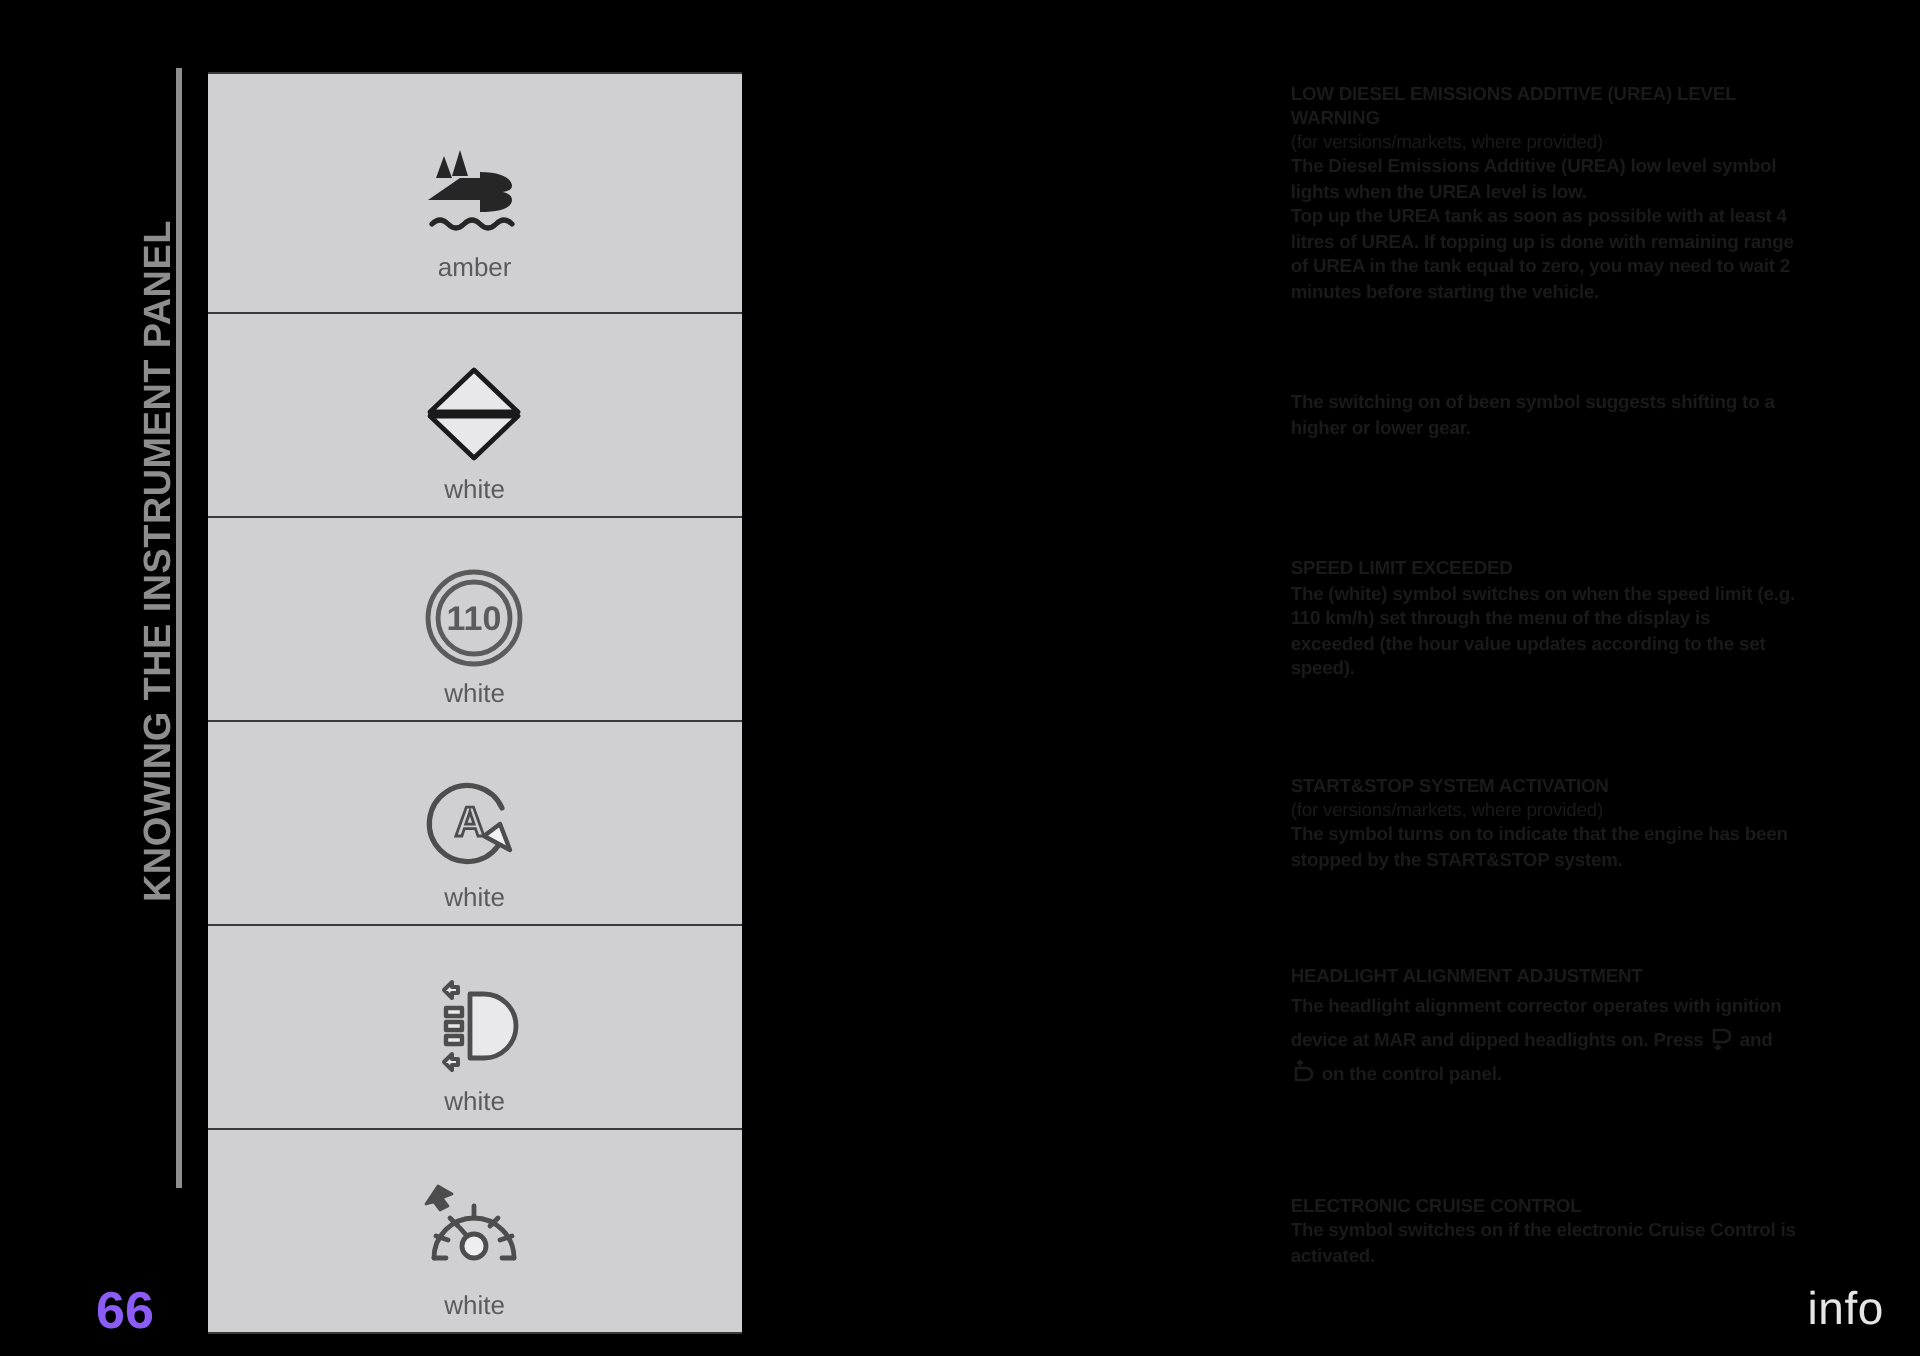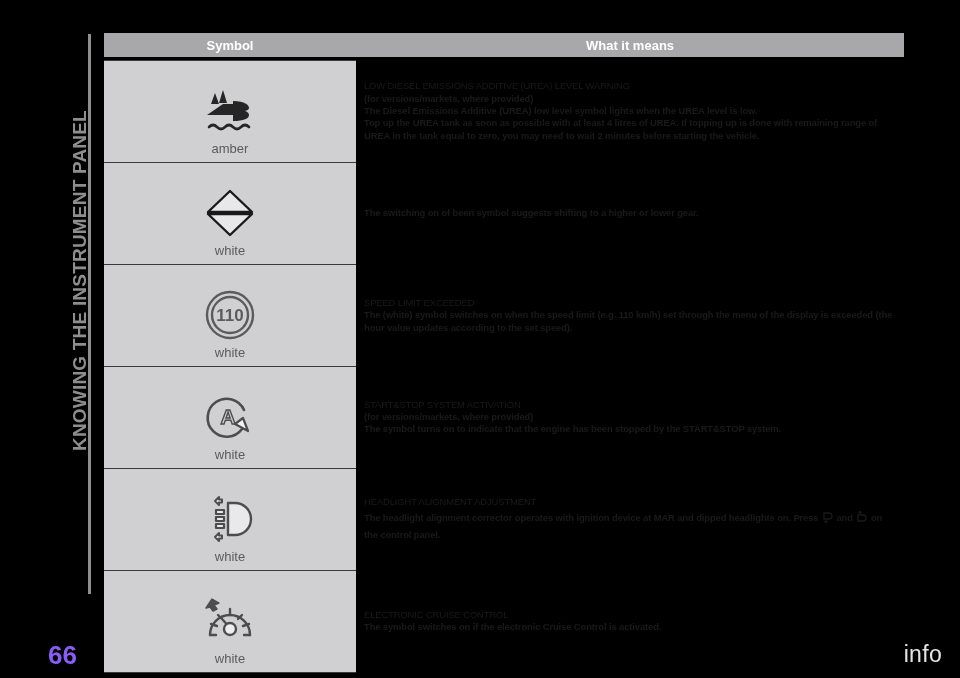--- a/index.html
+++ b/index.html
@@ -129,28 +129,28 @@
     color: #5b5b5b;
     font-size: 13px;
     text-align: center;
   }
 
   .meaning-inner {
     background: #000000;
   }
   .m-title {
     font-size: 9.4px;
-    font-weight: normal;
+    font-weight: bold;
     line-height: 12.2px;
     color: #1a1a1a;
     letter-spacing: -0.1px;
   }
   .m-sub {
     font-size: 9.4px;
-    font-weight: bold;
+    font-weight: normal;
     line-height: 12.2px;
     color: #1a1a1a;
     letter-spacing: -0.1px;
   }
   .m-body {
     font-size: 9.4px;
     font-weight: bold;
     line-height: 12.6px;
     color: #1a1a1a;
     letter-spacing: -0.1px;
@@ -168,25 +168,20 @@
 <div id="sidebar">
   <div id="chapter-title">KNOWING THE INSTRUMENT PANEL</div>
   <div id="chapter-rule"></div>
   <div id="page-number">66</div>
 </div>
 
 <div id="watermark">carmanualsonline.info</div>
 
 <table id="symbol-table">
   <thead>
-    <tr>
-      <th class="col-symbol">Symbol</th>
-      <th class="gap"></th>
-      <th class="col-meaning">What it means</th>
-    </tr>
     <tr class="hdr-spacer">
       <td></td>
       <td></td>
       <td></td>
     </tr>
   </thead>
   <tbody>
 
     <tr>
       <td class="symbol-cell">

